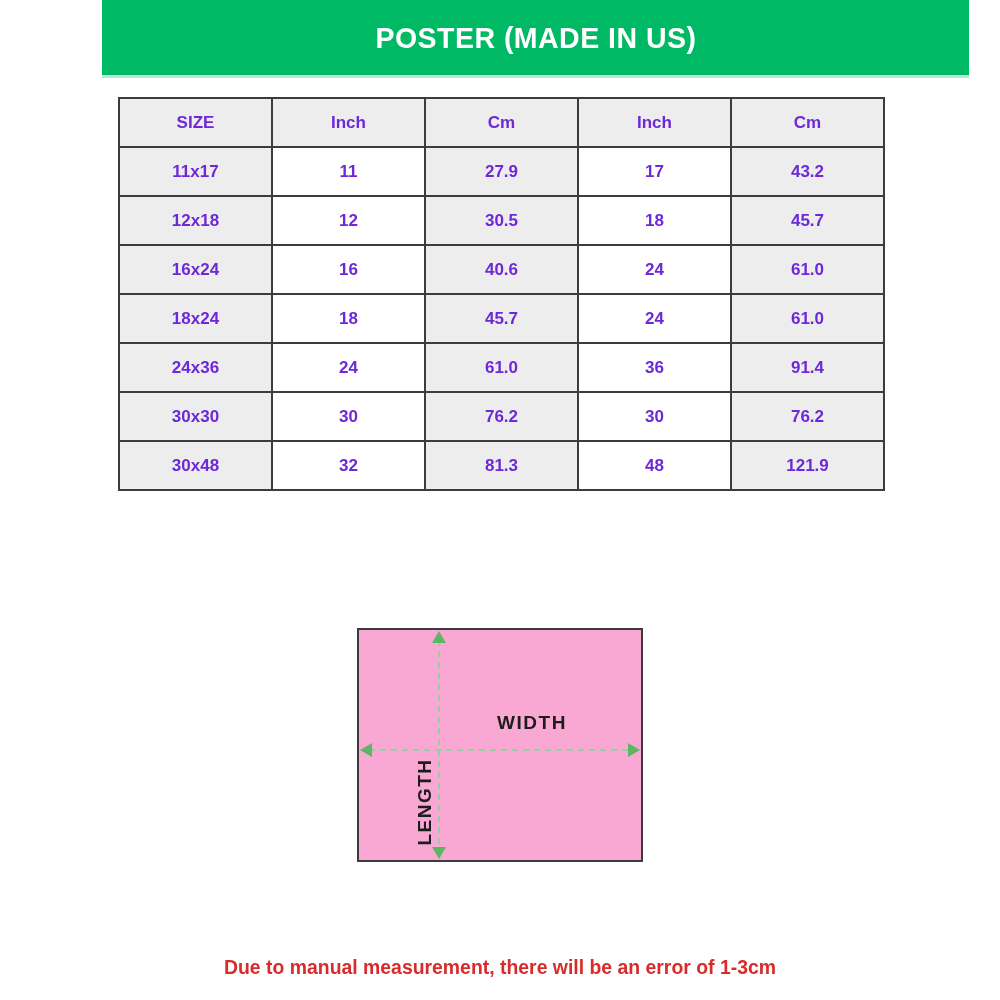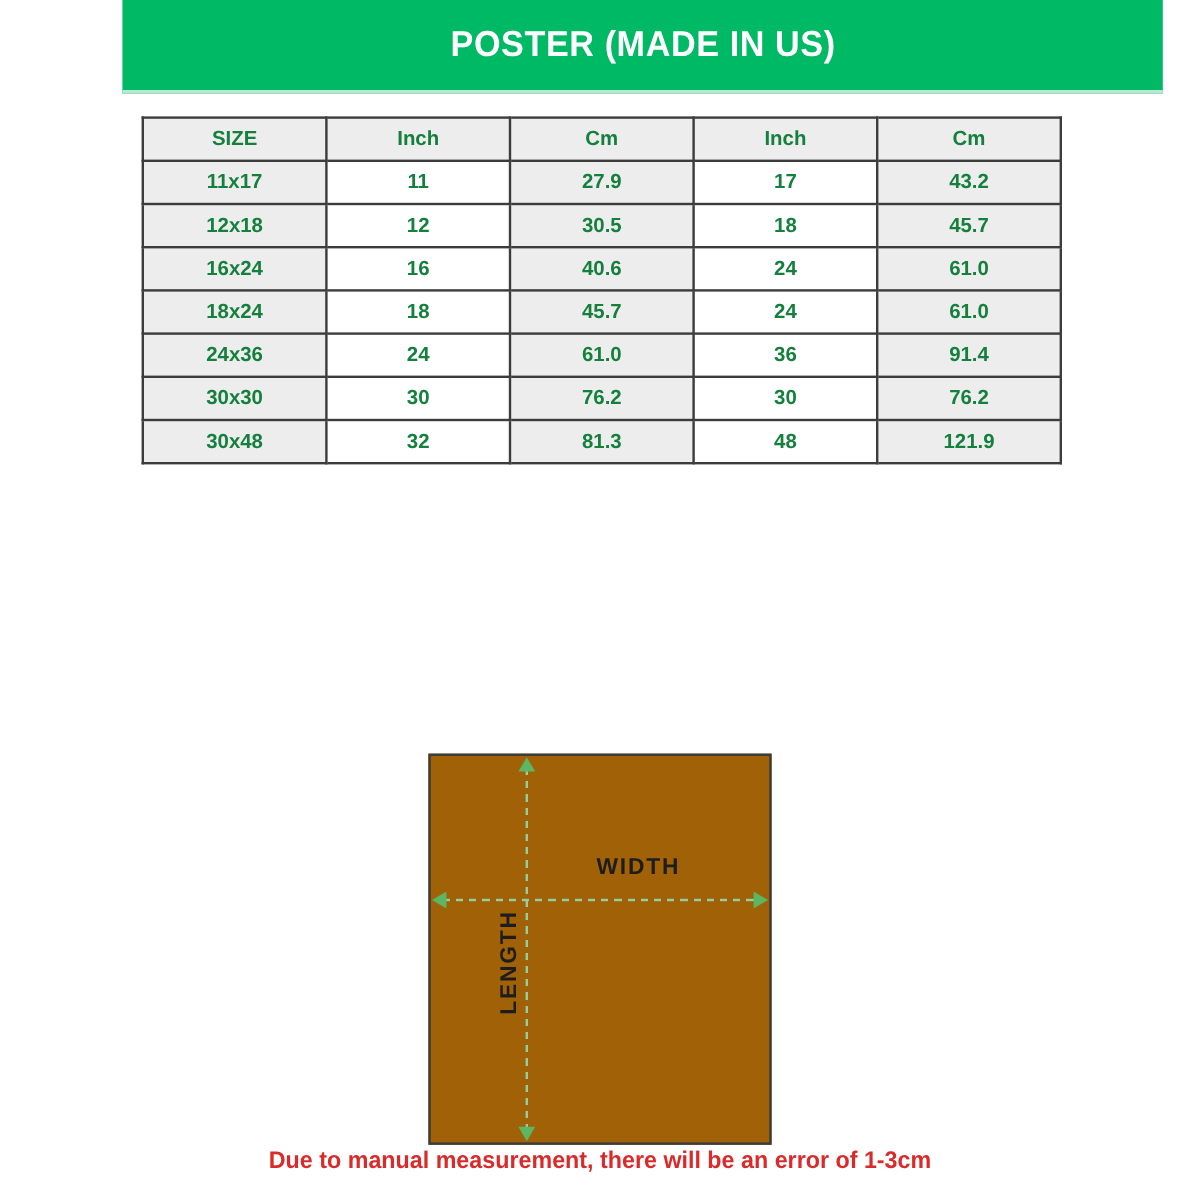--- a/index.html
+++ b/index.html
@@ -31,38 +31,38 @@
   
   table.size-table {
     position: absolute;
     left: 118px; top: 97px;
     width: 767px;
     border-collapse: collapse;
     table-layout: fixed;
   }
   .size-table th, .size-table td {
     border: 2px solid #3c3c3c;
-    height: 36px;
+    height: 49px;
     text-align: center;
     vertical-align: middle;
     font-size: 17px;
     font-weight: bold;
-    color: #15803d;
+    color: #6d28d9;
     background: #ffffff;
   }
   .size-table th { background: #ededed; }
   .size-table td.shaded { background: #ededed; }
 
   
   .diagram-box {
     position: absolute;
     left: 357px; top: 628px;
-    width: 286px; height: 326px;
+    width: 286px; height: 234px;
     border: 2px solid #3c3c3c;
-    background: #a16207;
+    background: #f9a8d4;
   }
   .h-dash {
     position: absolute;
     left: 10px; right: 10px; top: 119px;
     height: 2px;
     background: repeating-linear-gradient(90deg, #93cf9f 0 6px, transparent 6px 11px);
   }
   .v-dash {
     position: absolute;
     top: 10px; bottom: 10px; left: 79px;

